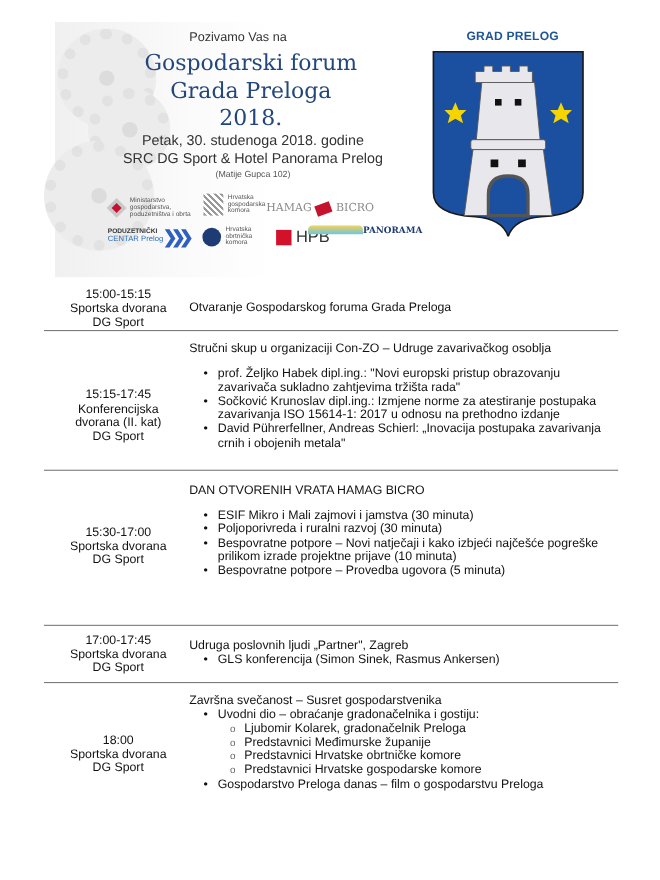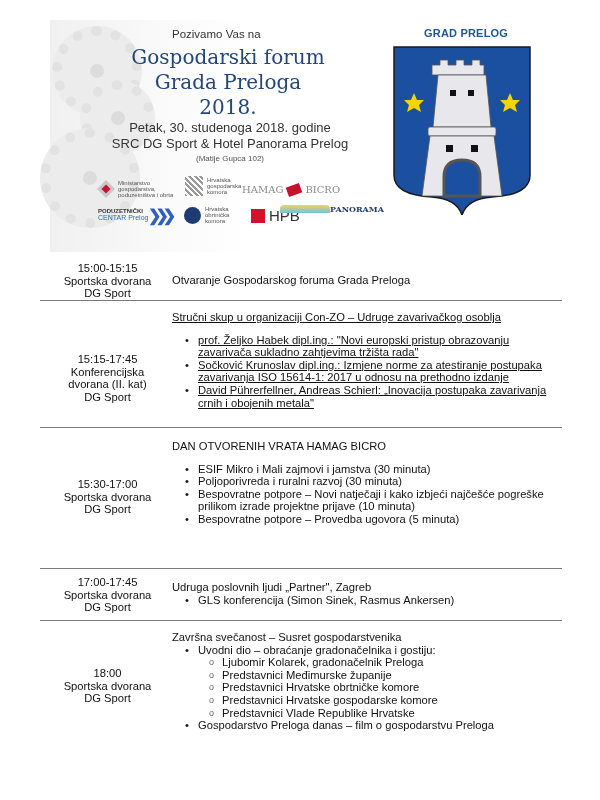--- a/index.html
+++ b/index.html
@@ -150,21 +150,21 @@
         <p>Otvaranje Gospodarskog foruma Grada Preloga</p>
       </div>
     </div>
     <div class="row" style="height: 126px;">
       <div class="time-cell" style="top: 52px;">
         <div>15:15-17:45</div>
         <div>Konferencijska</div>
         <div>dvorana (II. kat)</div>
         <div>DG Sport</div>
       </div>
-      <div class="content-cell" style="padding-top: 10px; text-decoration: underline;">
+      <div class="content-cell" style="padding-top: 10px;">
         <p style="margin-bottom: 10px;">Stručni skup u organizaciji Con-ZO – Udruge zavarivačkog osoblja</p>
         <ul>
           <li><span>prof. Željko Habek dipl.ing.: "Novi europski pristup obrazovanju zavarivača sukladno zahtjevima tržišta rada"</span></li>
           <li><span>Sočković Krunoslav dipl.ing.: Izmjene norme za atestiranje postupaka zavarivanja ISO 15614-1: 2017 u odnosu na prethodno izdanje</span></li>
           <li><span>David Pührerfellner, Andreas Schierl: „Inovacija postupaka zavarivanja crnih i obojenih metala"</span></li>
         </ul>
       </div>
     </div>
     <div class="row" style="height: 140px;">
       <div class="time-cell" style="top: 50px;">
@@ -202,19 +202,18 @@
         <div>DG Sport</div>
       </div>
       <div class="content-cell" style="padding-top: 10px;">
         <p>Završna svečanost – Susret gospodarstvenika</p>
         <ul>
           <li><span>Uvodni dio – obraćanje gradonačelnika i gostiju:</span><ul>
               <li>Ljubomir Kolarek, gradonačelnik Preloga</li>
               <li>Predstavnici Međimurske županije</li>
               <li>Predstavnici Hrvatske obrtničke komore</li>
               <li>Predstavnici Hrvatske gospodarske komore</li>
-              <li>Predstavnici Vlade Republike Hrvatske</li>
             </ul></li>
           <li><span>Gospodarstvo Preloga danas – film o gospodarstvu Preloga</span></li>
         </ul>
       </div>
     </div>
   </div>
 
 </body></html>

